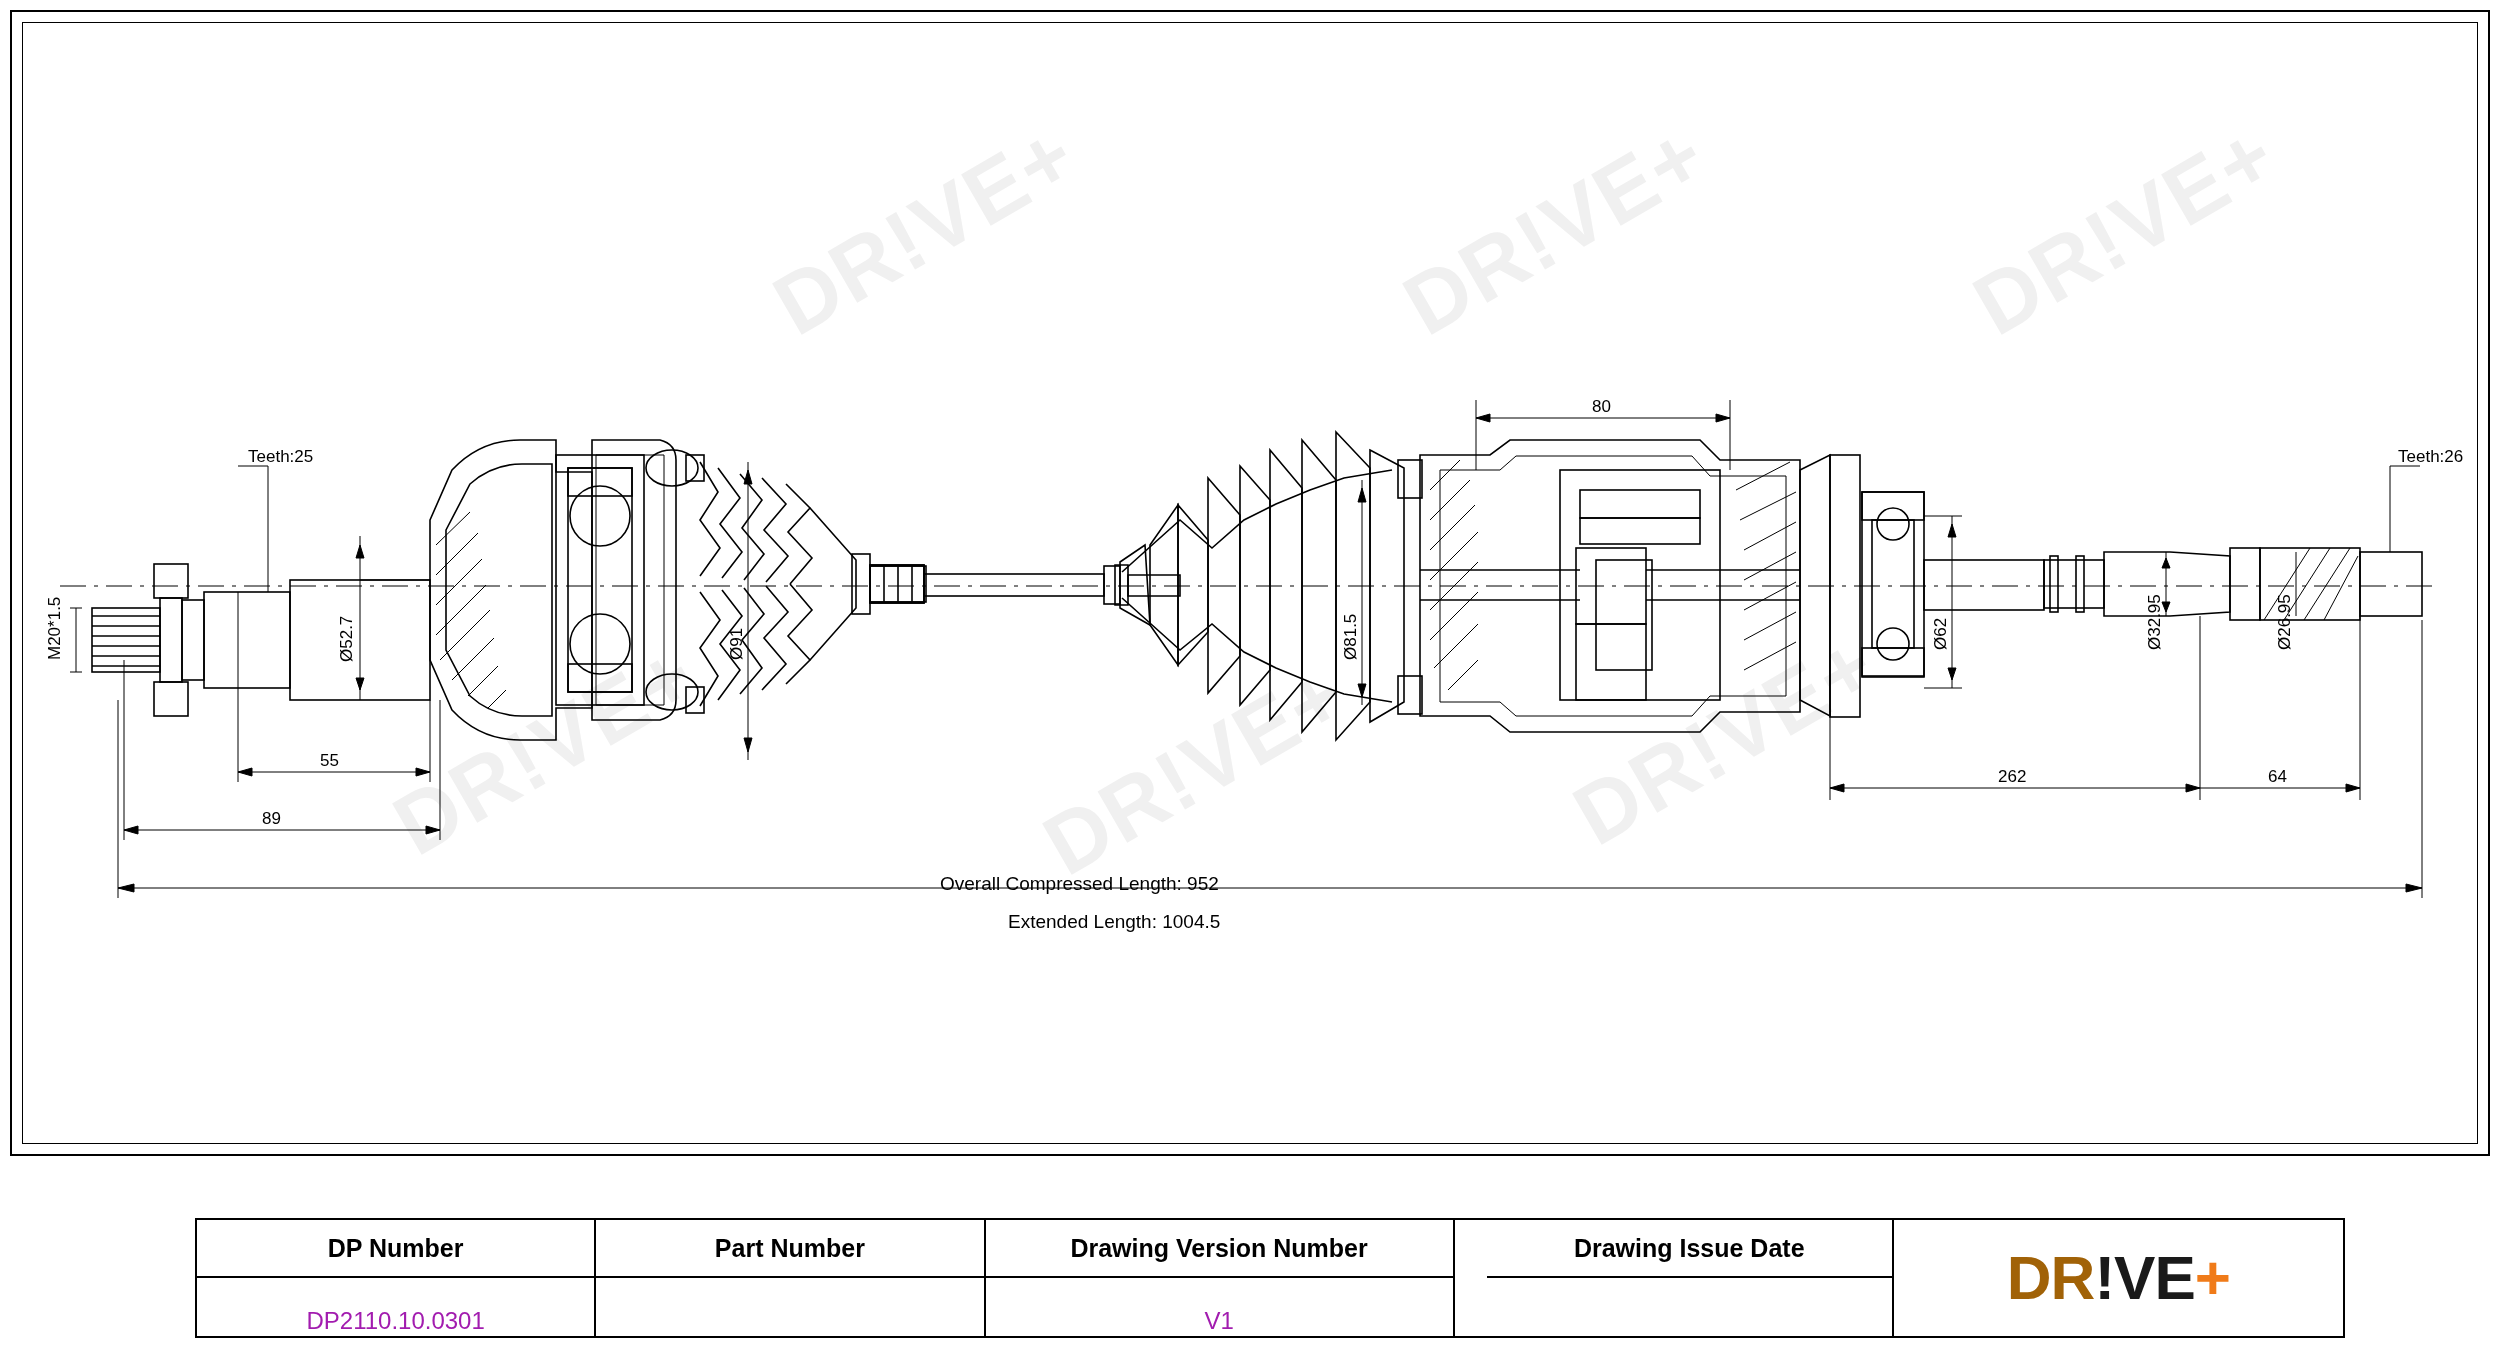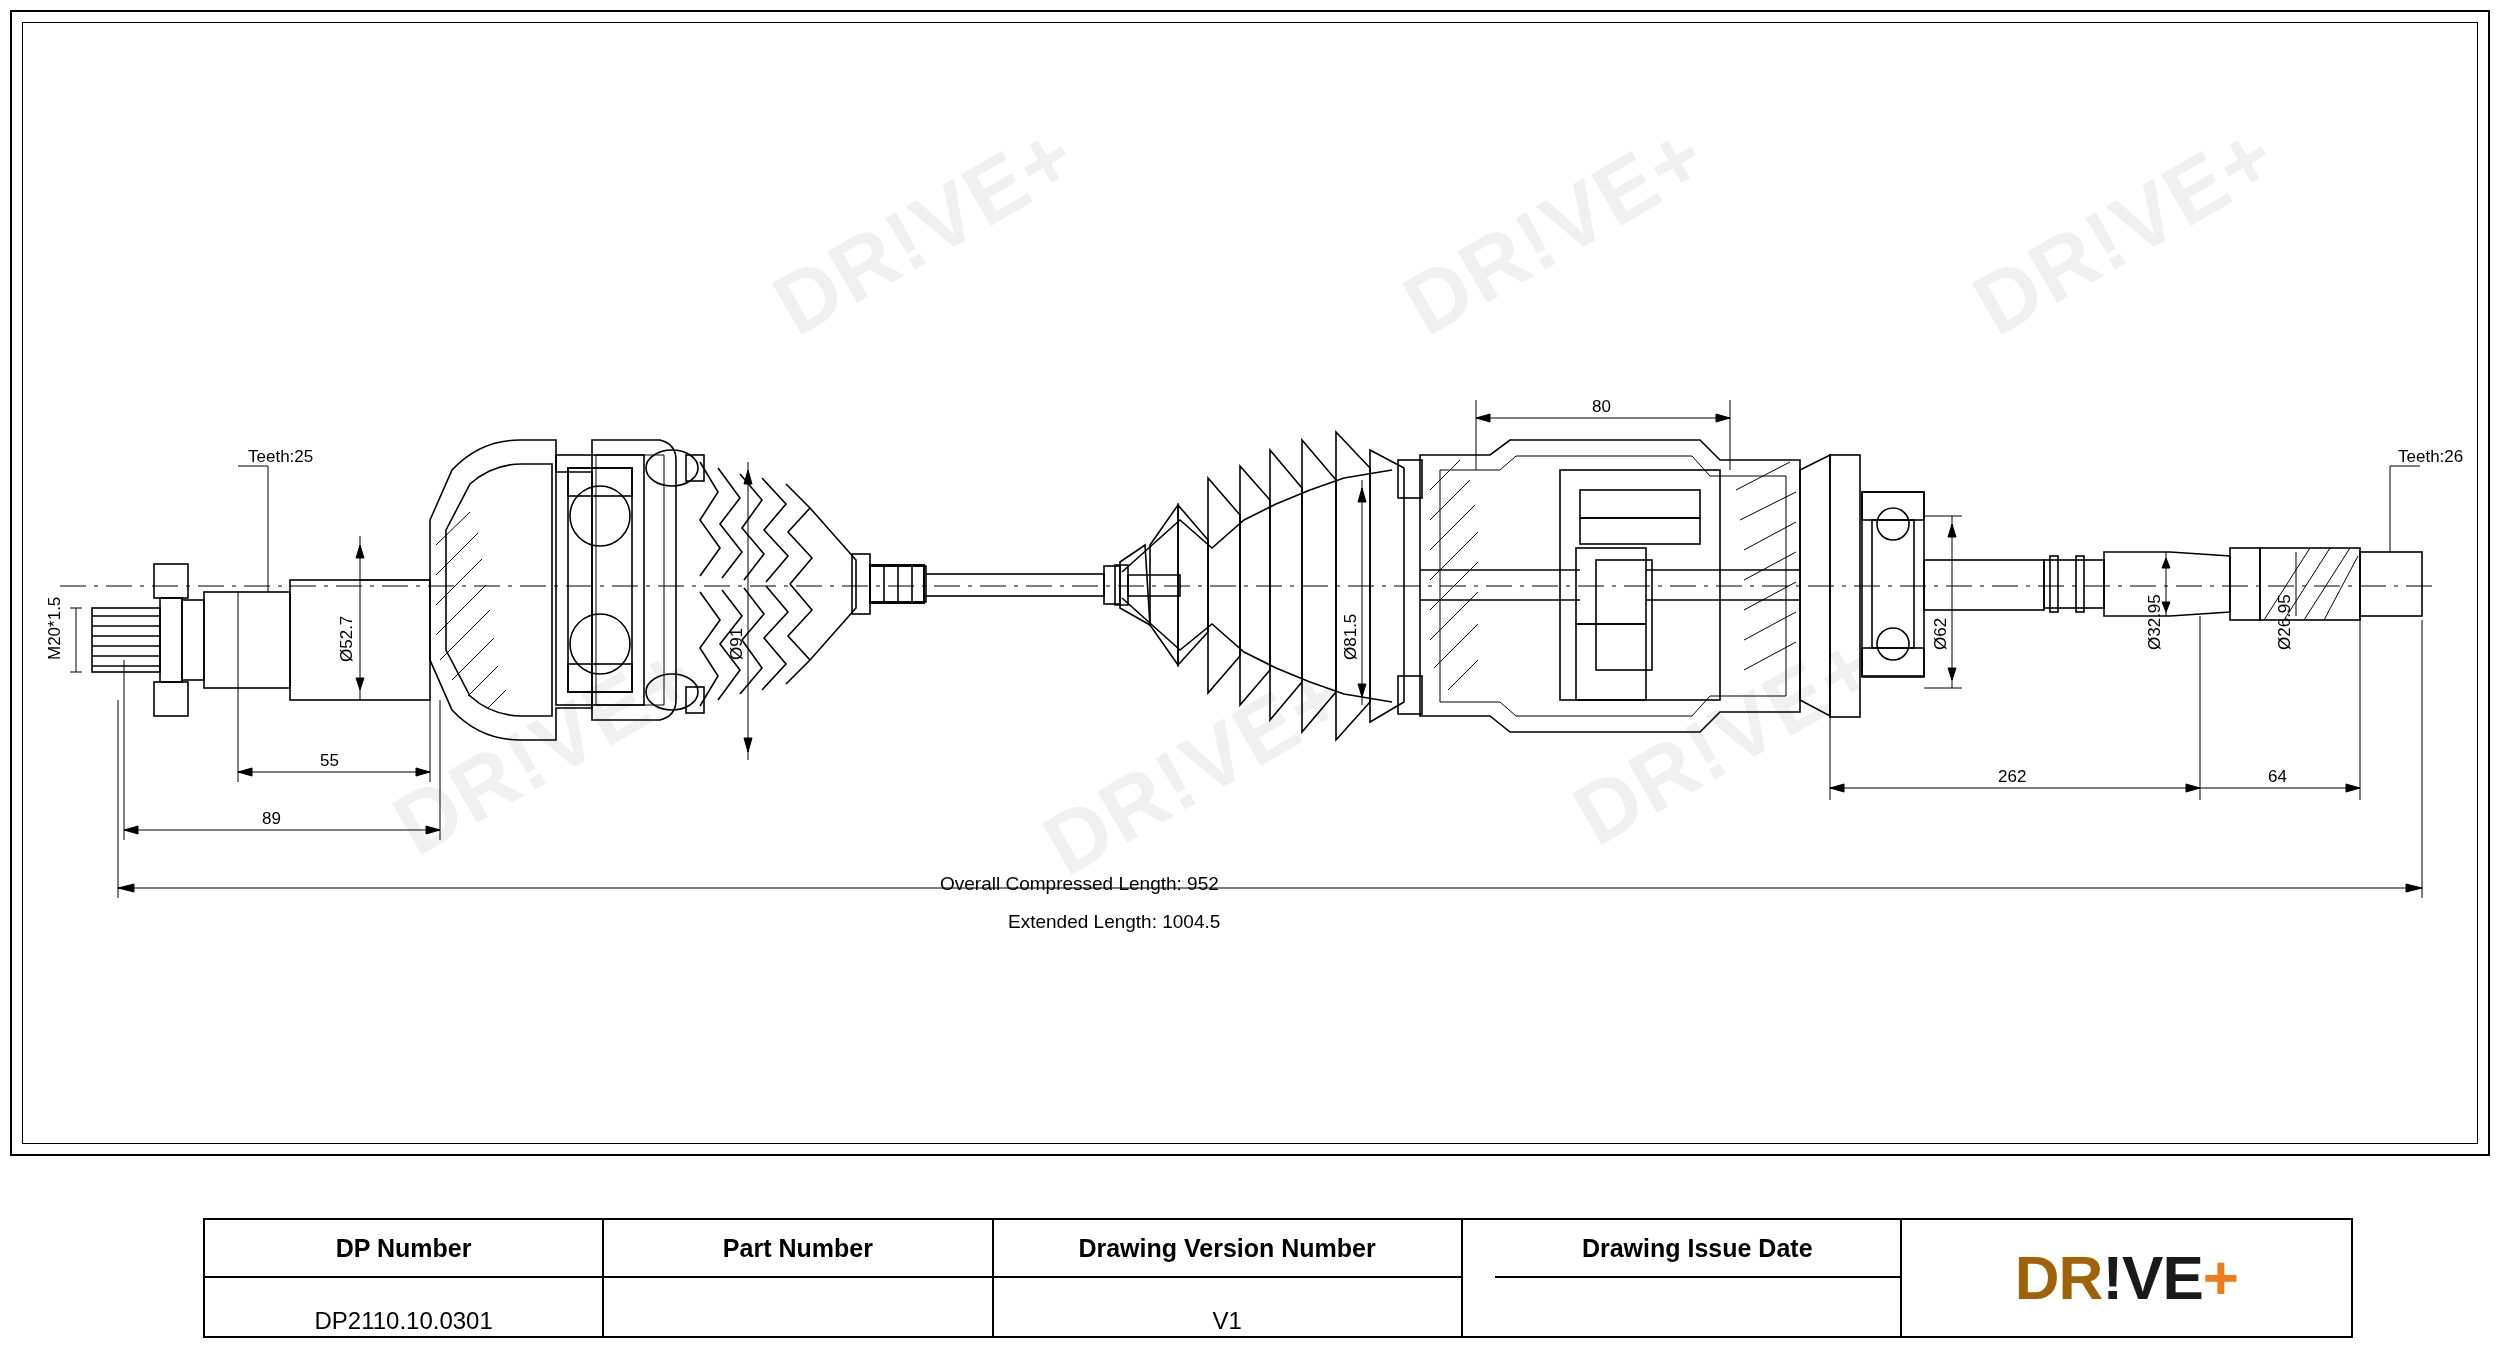--- a/index.html
+++ b/index.html
@@ -42,21 +42,21 @@
   }
   
   #drawing {
     position: absolute;
     left: 0; top: 0;
     width: 2500px; height: 1363px;
   }
   
   .titleblock {
     position: absolute;
-    left: 203px; top: 1218px;
+    left: 195px; top: 1218px;
     width: 2150px; height: 120px;
     border: 2px solid #000;
     display: flex;
     background: #fff;
   }
   .tb-col {
     border-right: 2px solid #000;
     display: flex;
     flex-direction: column;
   }
@@ -70,21 +70,21 @@
     font-size: 25px;
     font-weight: bold;
     color: #000;
   }
   .tb-val {
     flex: 1;
     display: flex;
     align-items: center;
     justify-content: center;
     font-size: 24px;
-    color: #000000;
+    color: #a21caf;
     margin-top: 28px;
   }
   .c1 { width: 400px; }
   .c2 { width: 390px; }
   .c3 { width: 470px; }
   .c4 { width: 440px; padding-left: 32px; }
   .c5 { width: 450px; display: flex; align-items: center; justify-content: center; }
   .logo {
     font-size: 62px;
     font-weight: bold;

